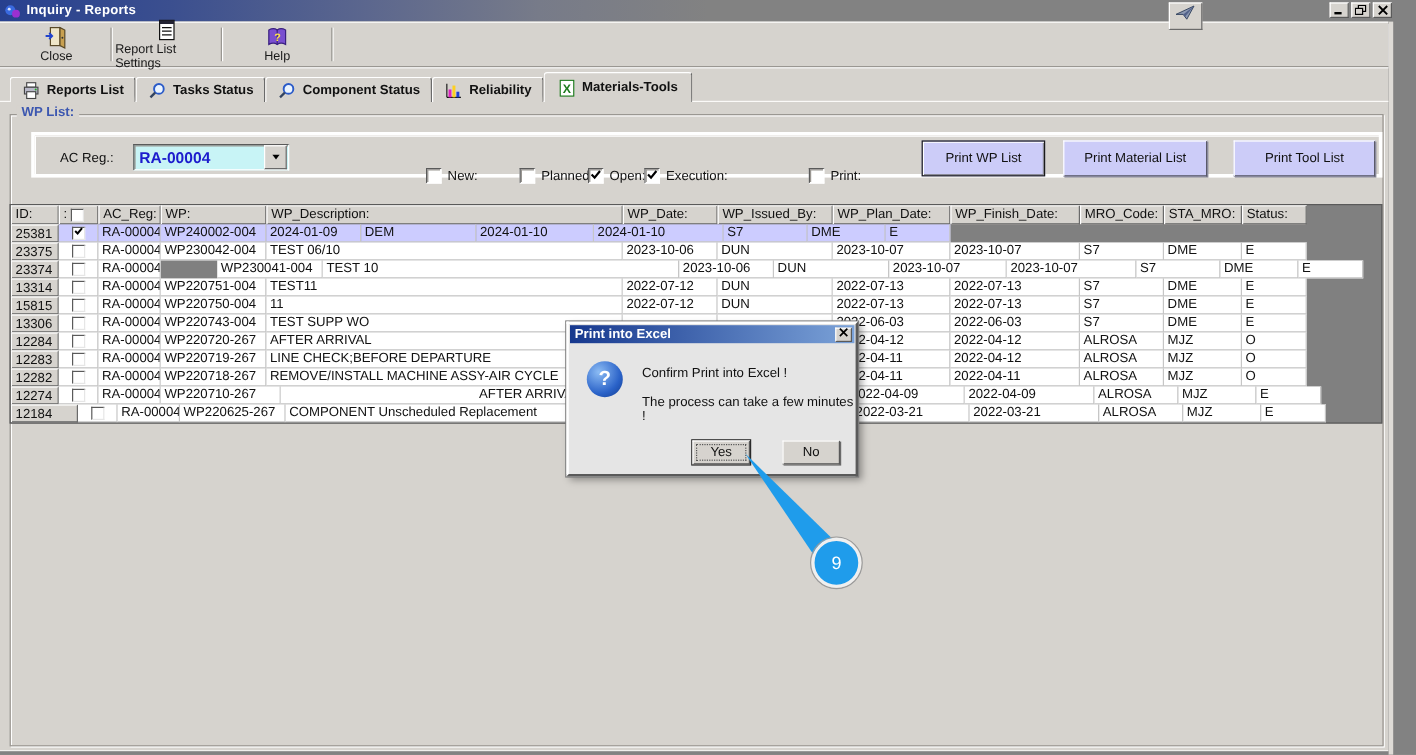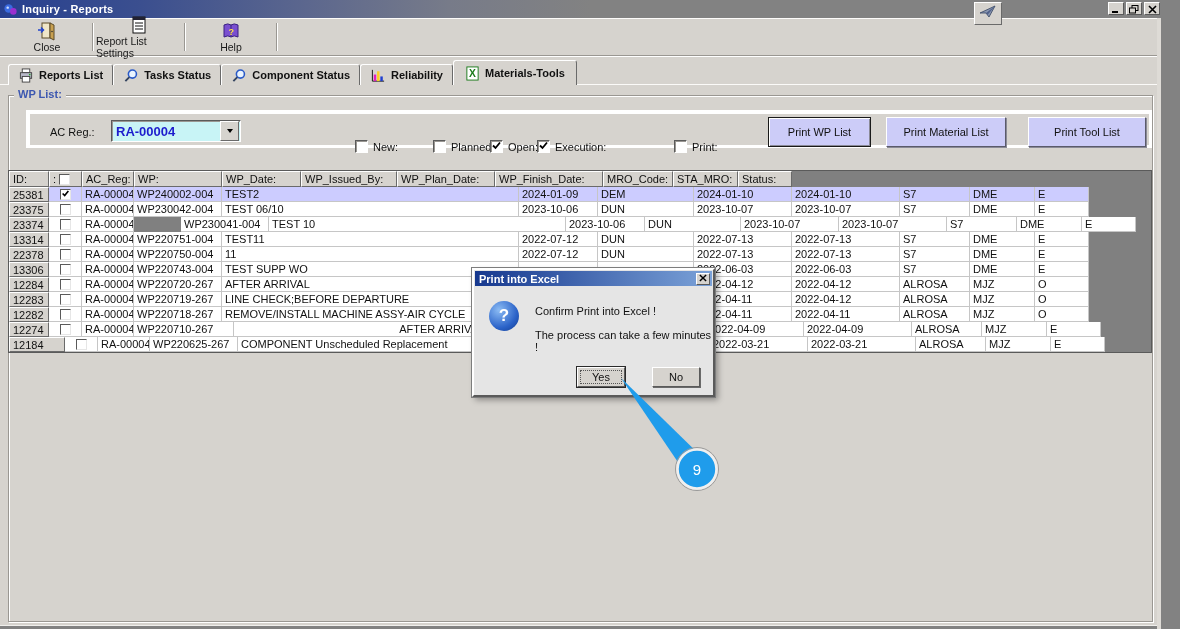--- a/index.html
+++ b/index.html
@@ -278,40 +278,40 @@
 
 <div class="grid">
     <div class="grow header">
       <div class="hcell" style="width: 40px;">ID:</div>
       <div class="hcell hcolon" style="width: 33px;">
         <span>:</span>
         <span class="gbox"></span>
       </div>
       <div class="hcell" style="width: 52px;">AC_Reg:</div>
       <div class="hcell" style="width: 88px;">WP:</div>
+      <div class="hcell" style="width: 297px;">WP_Description:</div>
       <div class="hcell" style="width: 79px;">WP_Date:</div>
       <div class="hcell" style="width: 96px;">WP_Issued_By:</div>
       <div class="hcell" style="width: 98px;">WP_Plan_Date:</div>
       <div class="hcell" style="width: 108px;">WP_Finish_Date:</div>
       <div class="hcell" style="width: 70px;">MRO_Code:</div>
       <div class="hcell" style="width: 65px;">STA_MRO:</div>
       <div class="hcell" style="width: 54px;">Status:</div>
     </div>
     <div class="grow sel">
       <div class="idcell" style="width: 40px;">25381</div>
       <div class="cell chkcell" style="width: 33px;">
         <span class="gbox">
           <span><svg width="9" height="9" viewBox="0 0 11 11">
               <polyline points="2,5.5 4.5,8 9,2.5" fill="none" stroke="#000" stroke-width="2"></polyline>
             </svg></span>
         </span>
       </div>
       <div class="cell" style="width: 52px;">RA-00004</div>
       <div class="cell" style="width: 88px;">WP240002-004</div>
-      <div class="cell" style="width: 297px;">TEST2</div>
       <div class="cell" style="width: 79px;">2024-01-09</div>
       <div class="cell" style="width: 96px;">DEM</div>
       <div class="cell" style="width: 98px;">2024-01-10</div>
       <div class="cell" style="width: 108px;">2024-01-10</div>
       <div class="cell" style="width: 70px;">S7</div>
       <div class="cell" style="width: 65px;">DME</div>
       <div class="cell" style="width: 54px;">E</div>
     </div>
     <div class="grow">
       <div class="idcell" style="width: 40px;">23375</div>
@@ -355,21 +355,21 @@
       <div class="cell" style="width: 297px;">TEST11</div>
       <div class="cell" style="width: 79px;">2022-07-12</div>
       <div class="cell" style="width: 96px;">DUN</div>
       <div class="cell" style="width: 98px;">2022-07-13</div>
       <div class="cell" style="width: 108px;">2022-07-13</div>
       <div class="cell" style="width: 70px;">S7</div>
       <div class="cell" style="width: 65px;">DME</div>
       <div class="cell" style="width: 54px;">E</div>
     </div>
     <div class="grow">
-      <div class="idcell" style="width: 40px;">22378</div>
+      <div class="idcell" style="width: 40px;">15815</div>
       <div class="cell chkcell" style="width: 33px;">
         <span class="gbox"></span>
       </div>
       <div class="cell" style="width: 52px;">RA-00004</div>
       <div class="cell" style="width: 88px;">WP220750-004</div>
       <div class="cell" style="width: 297px;">11</div>
       <div class="cell" style="width: 79px;">2022-07-12</div>
       <div class="cell" style="width: 96px;">DUN</div>
       <div class="cell" style="width: 98px;">2022-07-13</div>
       <div class="cell" style="width: 108px;">2022-07-13</div>

